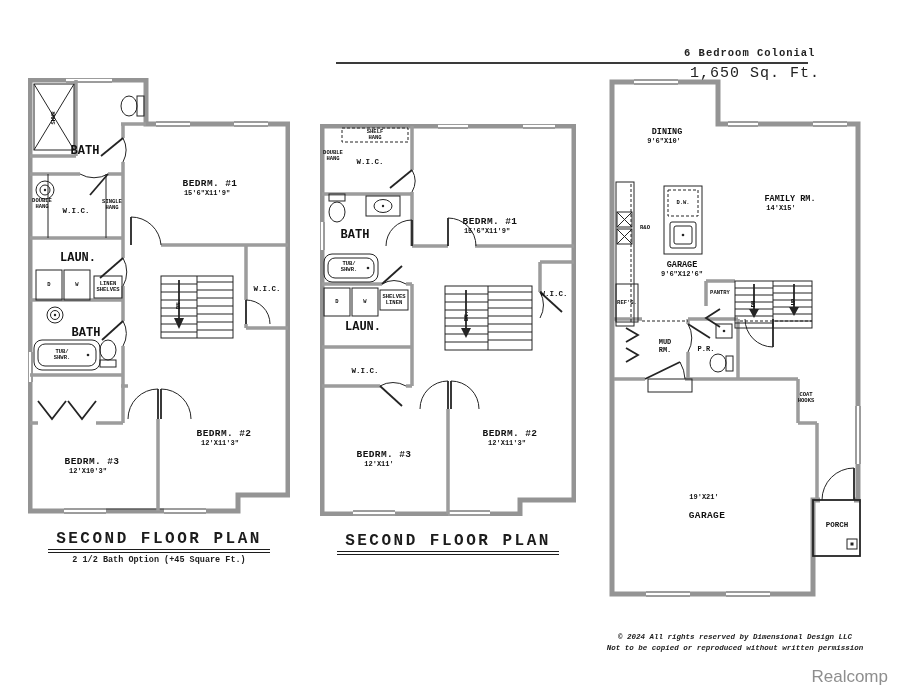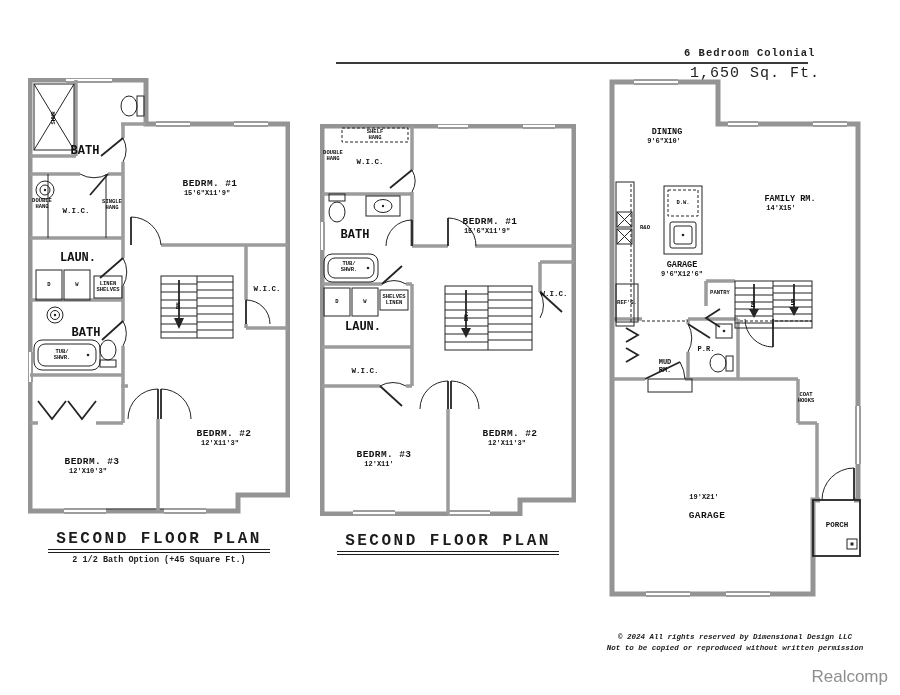--- a/index.html
+++ b/index.html
@@ -377,21 +377,21 @@
     <div class="lbl md" style="left:182px;top:124px;font-size:8.5px;">FAMILY RM.</div>
     <div class="lbl dim" style="left:173px;top:133px;">14'X15'</div>
     <div class="lbl md" style="left:74px;top:190px;font-size:8.5px;">GARAGE</div>
     <div class="lbl dim" style="left:74px;top:199px;">9'6"X12'6"</div>
     <div class="lbl sm" style="left:75px;top:127px;">D.W.</div>
     <div class="lbl sm" style="left:37px;top:152px;">R&amp;O</div>
     <div class="lbl sm" style="left:19px;top:227px;">REF'G.</div>
     <div class="lbl sm" style="left:112px;top:217px;">PANTRY</div>
     <div class="lbl rot sm" style="left:146px;top:228px;">DN</div>
     <div class="lbl rot sm" style="left:186px;top:226px;">UP</div>
-    <div class="lbl md3" style="left:57px;top:271px;margin-top:20px;">MUD
+    <div class="lbl md3" style="left:57px;top:271px;">MUD
 RM.</div>
     <div class="lbl md3" style="left:98px;top:274px;">P.R.</div>
     <div class="lbl sm" style="left:198px;top:322px;">COAT
 HOOKS</div>
     <div class="lbl big" style="left:99px;top:411px;margin-top:29px;">GARAGE</div>
     <div class="lbl dim" style="left:96px;top:422px;">19'X21'</div>
     <div class="lbl md2" style="left:229px;top:449px;">PORCH</div>
   </div>
   <div class="abs copyr" style="left:592px;top:632px;width:286px;font-style:italic;">
     <div>© 2024 All rights reserved by Dimensional Design LLC</div>

